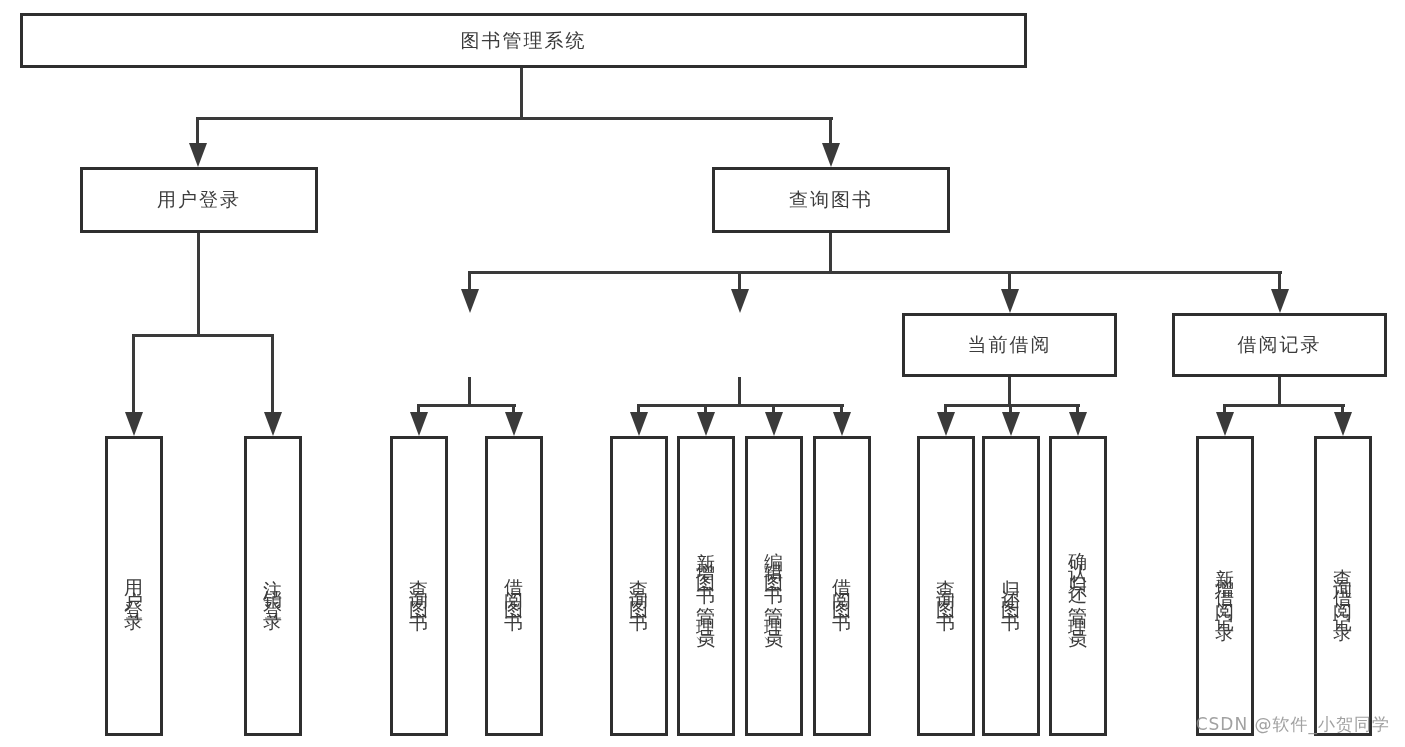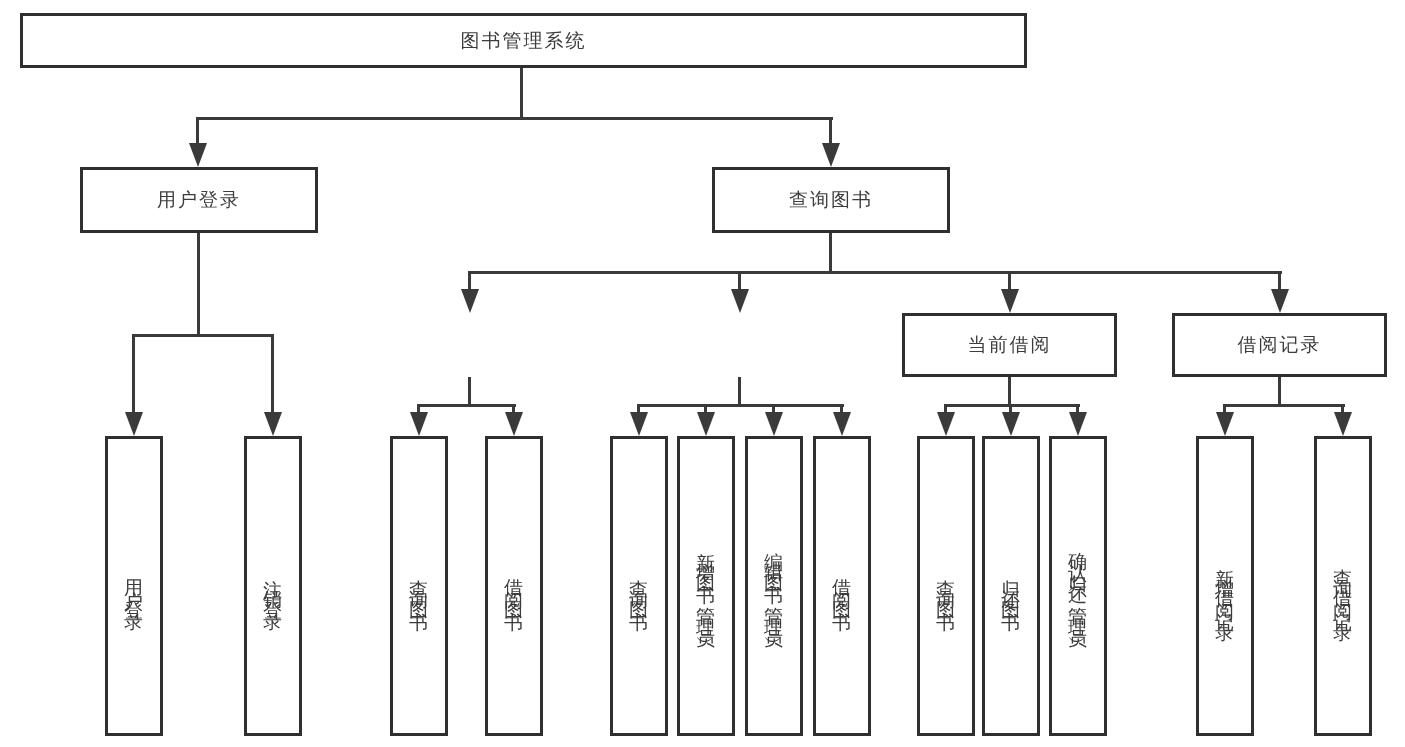--- a/index.html
+++ b/index.html
@@ -149,14 +149,15 @@
   <div class="ln" style="left:1076px; top:404px; width:3px; height:14px;"></div>
   <div class="arrow" style="left:1069px; top:412px;"></div>
 
   <div class="ln" style="left:1278px; top:377px; width:3px; height:30px;"></div>
   <div class="ln" style="left:1223px; top:404px; width:122px; height:3px;"></div>
   <div class="ln" style="left:1223px; top:404px; width:3px; height:14px;"></div>
   <div class="arrow" style="left:1216px; top:412px;"></div>
   <div class="ln" style="left:1341px; top:404px; width:3px; height:14px;"></div>
   <div class="arrow" style="left:1334px; top:412px;"></div>
 
+  <div class="watermark">CSDN @软件_小贺同学</div>
 
 </div>
 
 </body></html>

